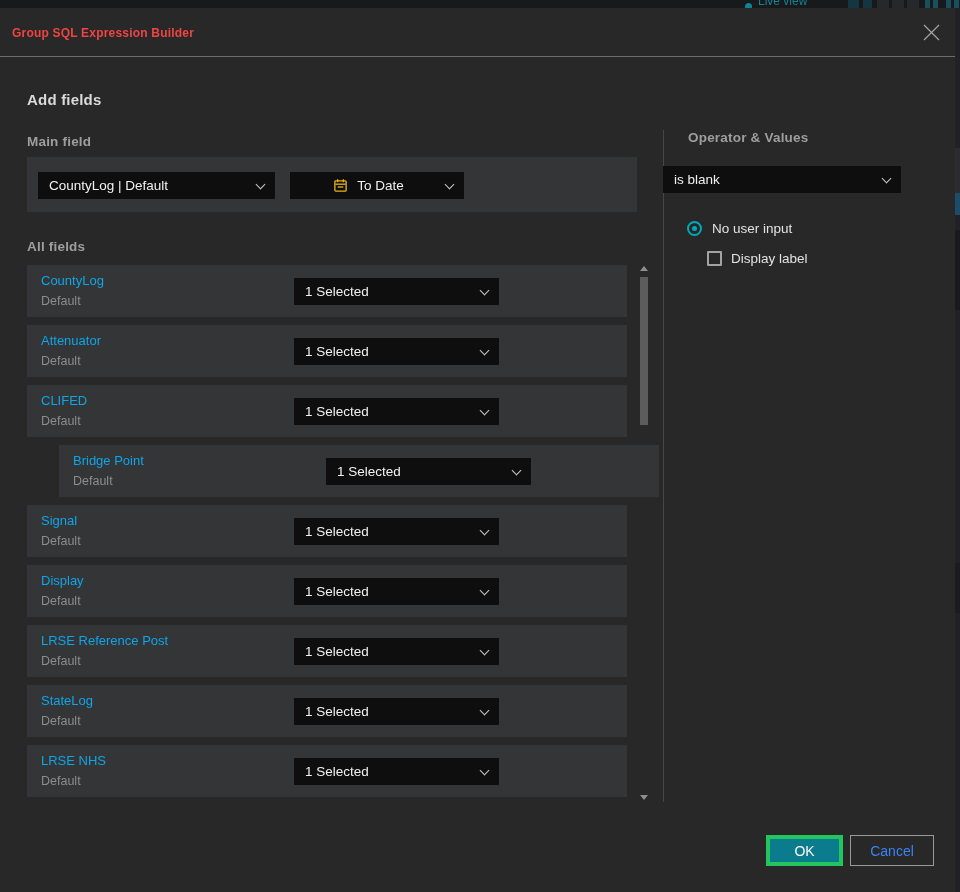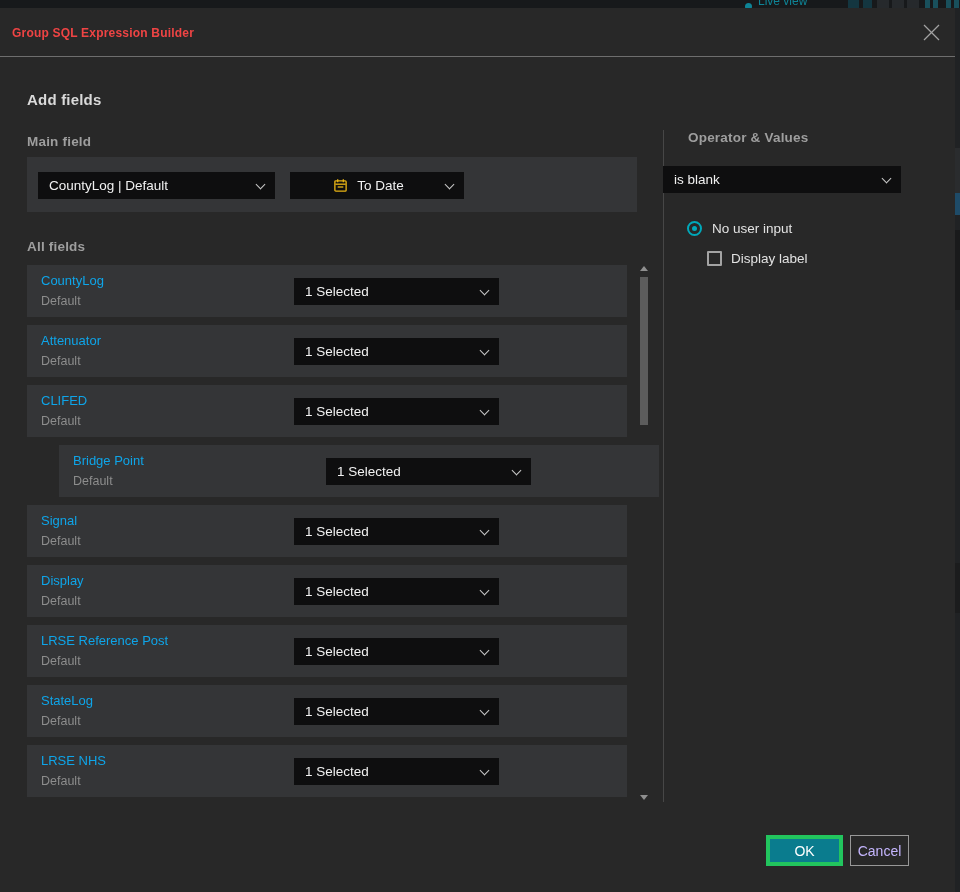--- a/index.html
+++ b/index.html
@@ -55,21 +55,21 @@
   .radio .dot{position:absolute;left:2.5px;top:2.5px;width:5px;height:5px;border-radius:50%;background:#00a9ba;}
   .radio-label{margin-left:10px;font-size:13.5px;color:#e2e2e2;}
   .check-wrap{position:absolute;left:707px;top:243px;display:flex;align-items:center;cursor:pointer;}
   .checkbox{width:15px;height:15px;border:2px solid #a3a3a3;background:transparent;border-radius:1px;flex:0 0 auto;}
   .check-label{margin-left:9px;font-size:13.5px;color:#e2e2e2;}
 
   
   .btn{position:absolute;top:827px;height:31px;display:flex;align-items:center;justify-content:center;
        font-size:14px;cursor:pointer;}
   .btn-ok{left:766px;width:77px;background:#0a7c8e;color:#ffffff;border:4px solid #22c55e;}
-  .btn-cancel{left:850px;width:59px;background:transparent;color:#c4b5fd;border:1px solid #989898;}
+  .btn-cancel{left:850px;width:84px;background:transparent;color:#3b82f6;border:1px solid #989898;}
 </style>
 </head>
 <body>
 
 <div class="stage">
 
   <div class="top-strip">
     <div class="live-dot"></div>
     <div class="live-text">Live view</div>
     <div class="frag" style="left:848px;width:11px;background:#143640;"></div>

